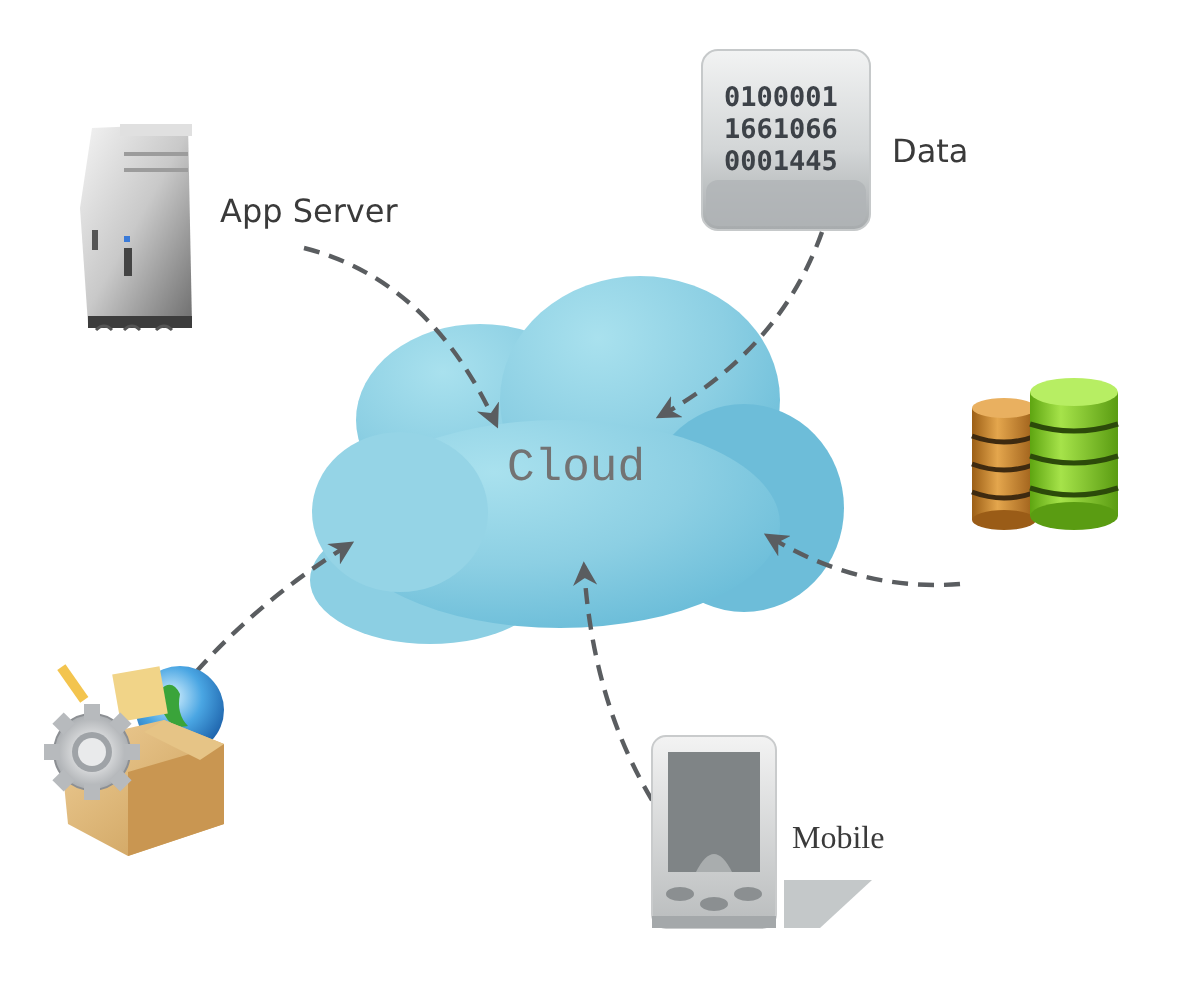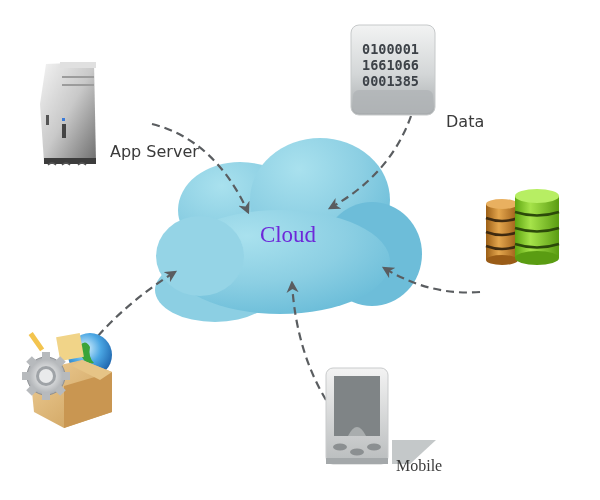--- a/index.html
+++ b/index.html
@@ -1,21 +1,21 @@
 <!DOCTYPE html>
 <html><head>
 <meta charset="utf-8">
 <style>
   html, body { margin: 0; padding: 0; background: #ffffff; }
   body { width: 600px; height: 500px; position: relative; overflow: hidden;
          font-family: "DejaVu Sans", sans-serif; }
   #stage { position: absolute; left: 0; top: 0; width: 600px; height: 500px; }
-  .label { position: absolute; font-family: "DejaVu Sans", sans-serif; font-size: 16px; color: #3a3a3a; white-space: nowrap; margin-top: 46px; }
+  .label { position: absolute; font-family: "DejaVu Sans", sans-serif; font-size: 16px; color: #3a3a3a; white-space: nowrap; }
   .cloud-text { position: absolute; left: 200px; top: 222px; width: 176px; text-align: center;
-                color: #6d28d9; font-size: 23px; line-height: 25px; font-family: Liberation Serif, serif; }
+                color: #737373; font-size: 23px; line-height: 25px; font-family: Liberation Mono, monospace; }
   .cloud-text div { display: block; }
   .binary { font-family: "DejaVu Sans Mono", monospace; font-size: 13.5px; line-height: 16px; color: #3d4248; font-weight: bold; }
 </style>
 </head>
 <body>
 
 <div id="stage">
 <svg width="600" height="500" viewBox="0 0 600 500" xmlns="http://www.w3.org/2000/svg">
   <defs>
     <radialGradient id="cloudGrad" cx="0.35" cy="0.25" r="0.9">
@@ -144,21 +144,21 @@
     <ellipse cx="357" cy="452" rx="7" ry="3.5" fill="#8b8f91"></ellipse>
     <ellipse cx="374" cy="447" rx="7" ry="3.5" fill="#8b8f91"></ellipse>
     <rect x="326" y="458" width="62" height="6" fill="#a4a8aa"></rect>
   </g>
 </svg>
 
 
 <div class="binary" style="position:absolute; left:362px; top:41px;">
   <div>0100001</div>
   <div>1661066</div>
-  <div>0001385</div>
+  <div>0001445</div>
 </div>
 
 
 <div class="cloud-text">
   <div>Cloud</div>
 </div>
 
 
 <div class="label" style="left:110px; top:96px;">App Server</div>
 <div class="label" style="left:446px; top:66px;">Data</div>

